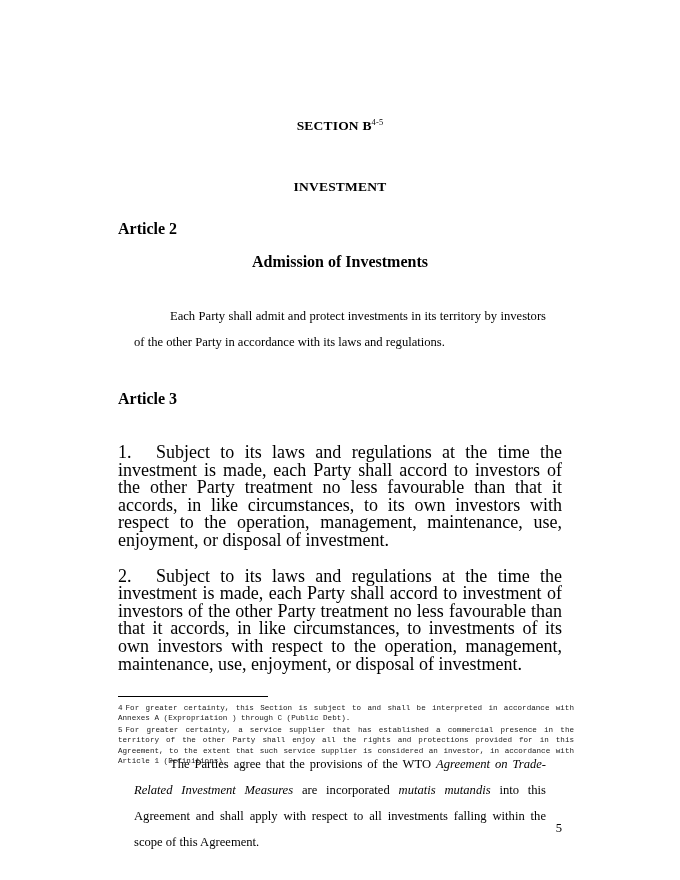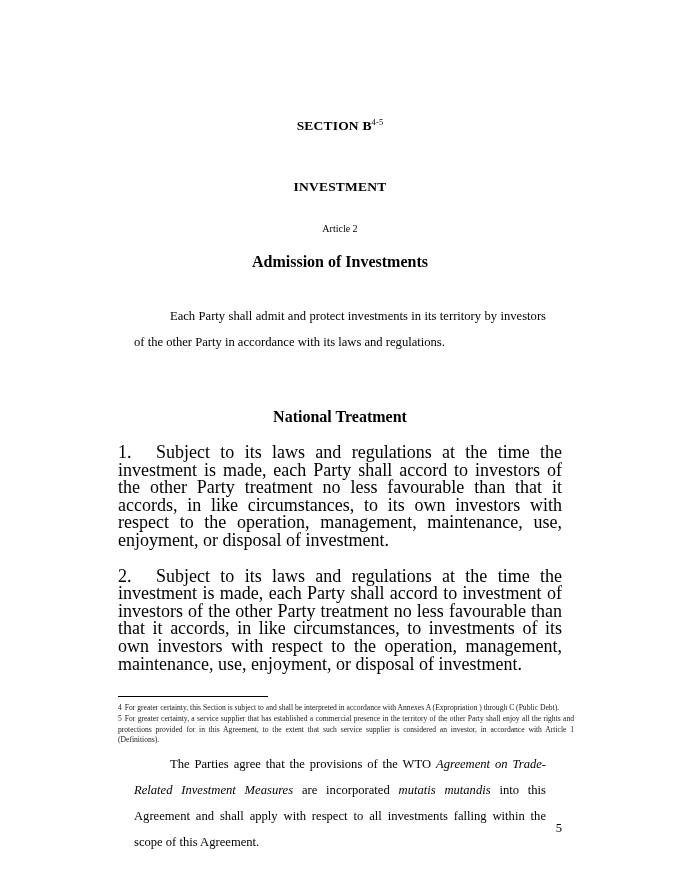--- a/index.html
+++ b/index.html
@@ -46,23 +46,23 @@
   }
 
   sup {
     font-size: 0.62em;
     vertical-align: super;
     line-height: 0;
     font-weight: normal;
   }
 
   .article-heading {
-    text-align: center;
-    font-weight: normal;
-    font-size: 10px;
+    text-align: left;
+    font-weight: bold;
+    font-size: 16px;
     line-height: 15px;
   }
 
   .subheading {
     text-align: center;
     font-weight: bold;
     font-size: 16px;
     line-height: 15px;
   }
 
@@ -94,20 +94,21 @@
   .sp-26 { height: 26px; }
 
   i, .ital { font-style: italic; }
 
   
   .footnote-area {
     position: absolute;
     left: 118px;
     top: 696px;
     width: 456px;
+    font-family: Liberation Mono, monospace;
   }
   .footnote-rule {
     width: 150px;
     height: 0;
     border-top: 1.2px solid #000000;
     margin: 0 0 6px 0;
   }
   p.footnote {
     font-size: 7.6px;
     line-height: 10.4px;
@@ -148,24 +149,24 @@
     <div class="sp-18"></div>
 
     <div class="subheading">Admission of Investments</div>
 
     <div class="sp-18"></div>
 
     <p class="body-para">Each Party shall admit and protect investments in its territory by investors of the other Party in accordance with its laws and regulations.</p>
 
     <div class="sp-20"></div>
 
+    <div class="article-heading">Article 3</div>
 
     <div class="sp-18"></div>
 
-    <div class="subheading">National Treatment</div>
 
     <div class="sp-20"></div>
 
     <p class="numbered-para"><span class="num-label">1.</span><span>Subject to its laws and regulations at the time the investment is made, each Party shall accord to investors of the other Party treatment no less favourable than that it accords, in like circumstances, to its own investors with respect to the operation, management, maintenance, use, enjoyment, or disposal of investment.</span></p>
 
     <div class="sp-18"></div>
 
     <p class="numbered-para"><span class="num-label">2.</span><span>Subject to its laws and regulations at the time the investment is made, each Party shall accord to investment of investors of the other Party treatment no less favourable than that it accords, in like circumstances, to investments of its own investors with respect to the operation, management, maintenance, use, enjoyment, or disposal of investment.</span></p>
 
     <div class="sp-24"></div>

